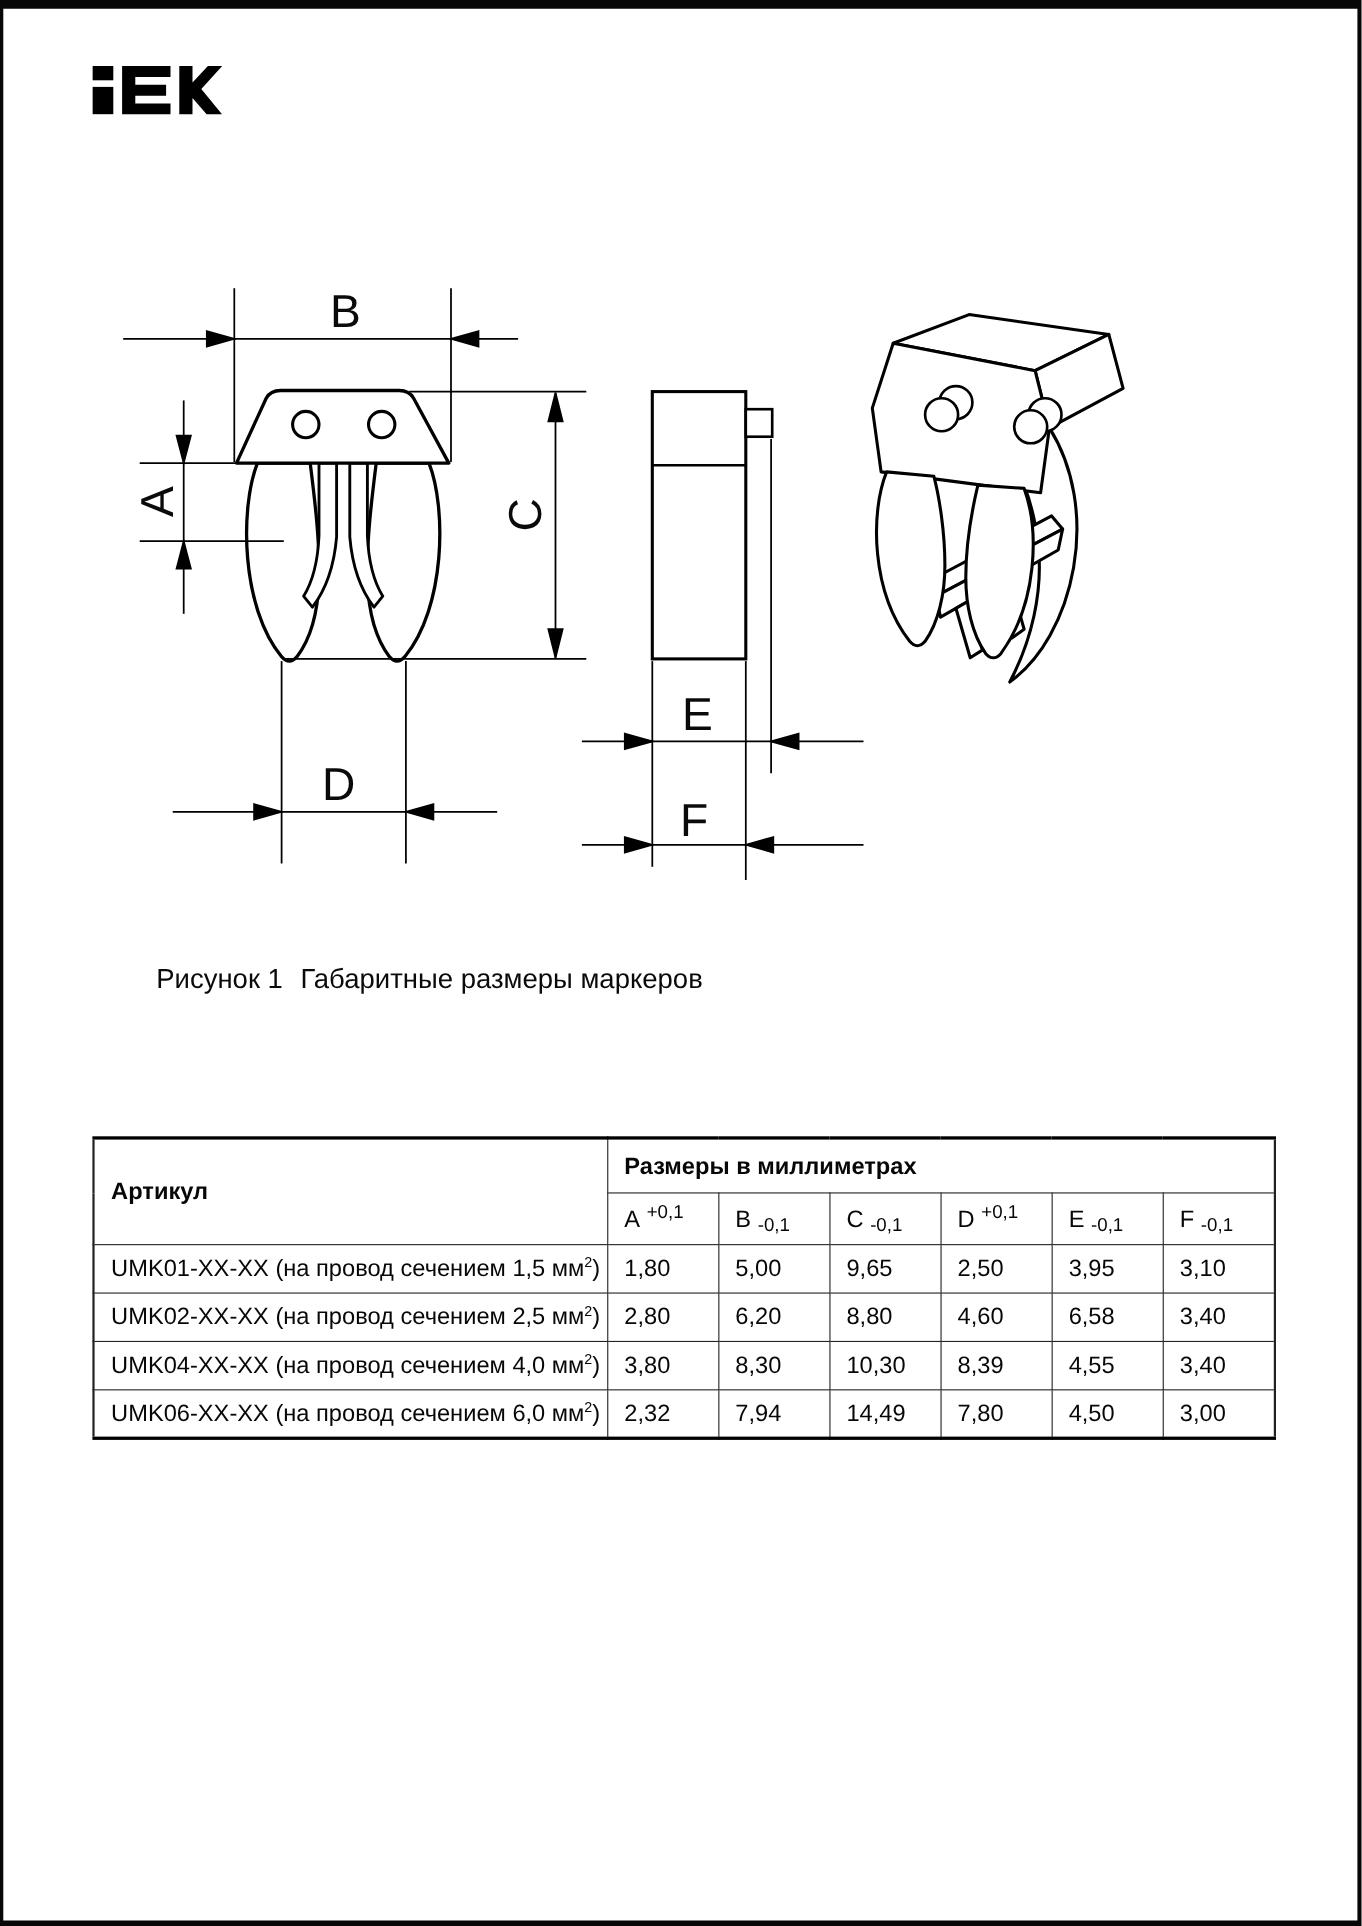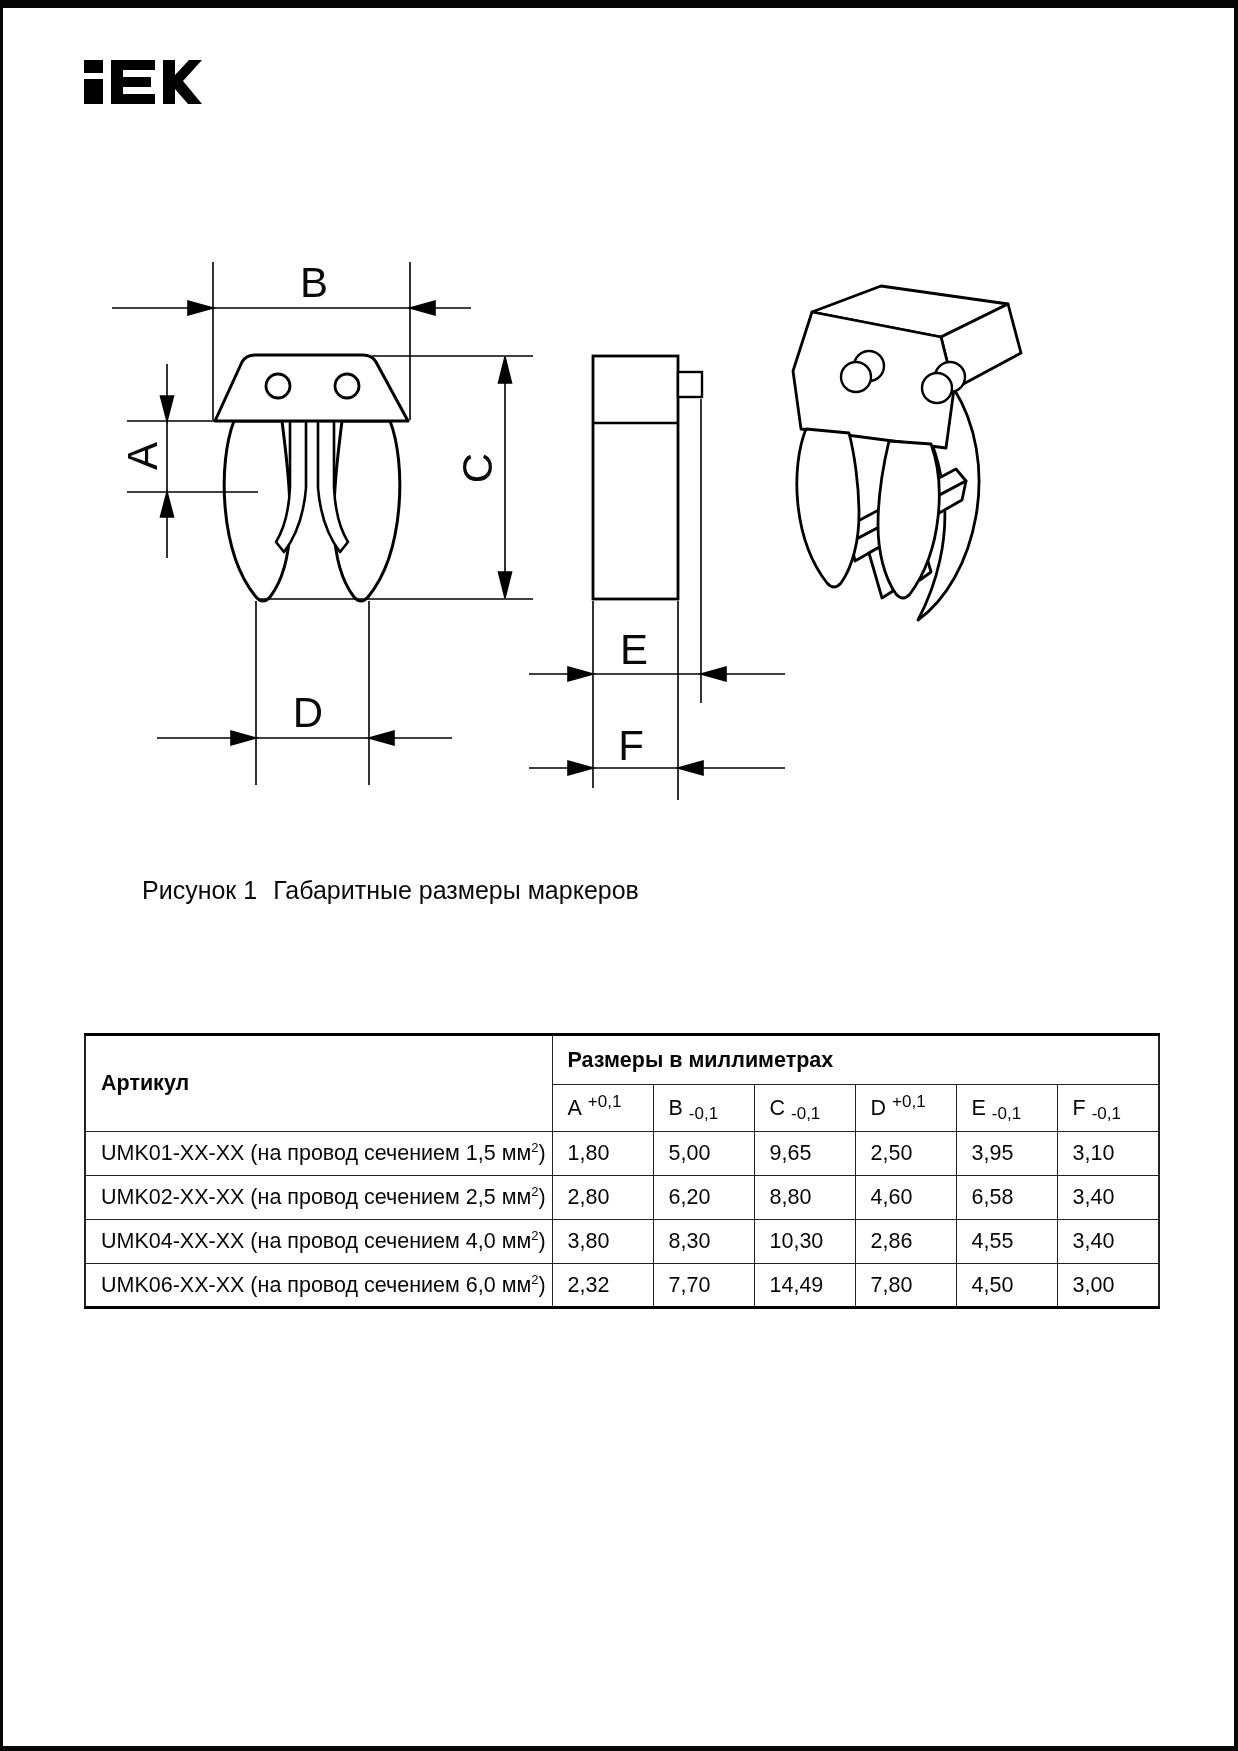--- a/index.html
+++ b/index.html
@@ -199,28 +199,28 @@
         <td>8,80</td>
         <td>4,60</td>
         <td>6,58</td>
         <td>3,40</td>
       </tr>
       <tr class="rowdata">
         <td><span>UMK04-XX-XX (на провод сечением 4,0 мм</span><span class="sup2">2</span><span>)</span></td>
         <td>3,80</td>
         <td>8,30</td>
         <td>10,30</td>
-        <td>2,86</td>
+        <td>8,39</td>
         <td>4,55</td>
         <td>3,40</td>
       </tr>
       <tr class="rowdata">
         <td><span>UMK06-XX-XX (на провод сечением 6,0 мм</span><span class="sup2">2</span><span>)</span></td>
         <td>2,32</td>
-        <td>7,70</td>
+        <td>7,94</td>
         <td>14,49</td>
         <td>7,80</td>
         <td>4,50</td>
         <td>3,00</td>
       </tr>
     </tbody>
   </table>
 </div>
 
 </body></html>

